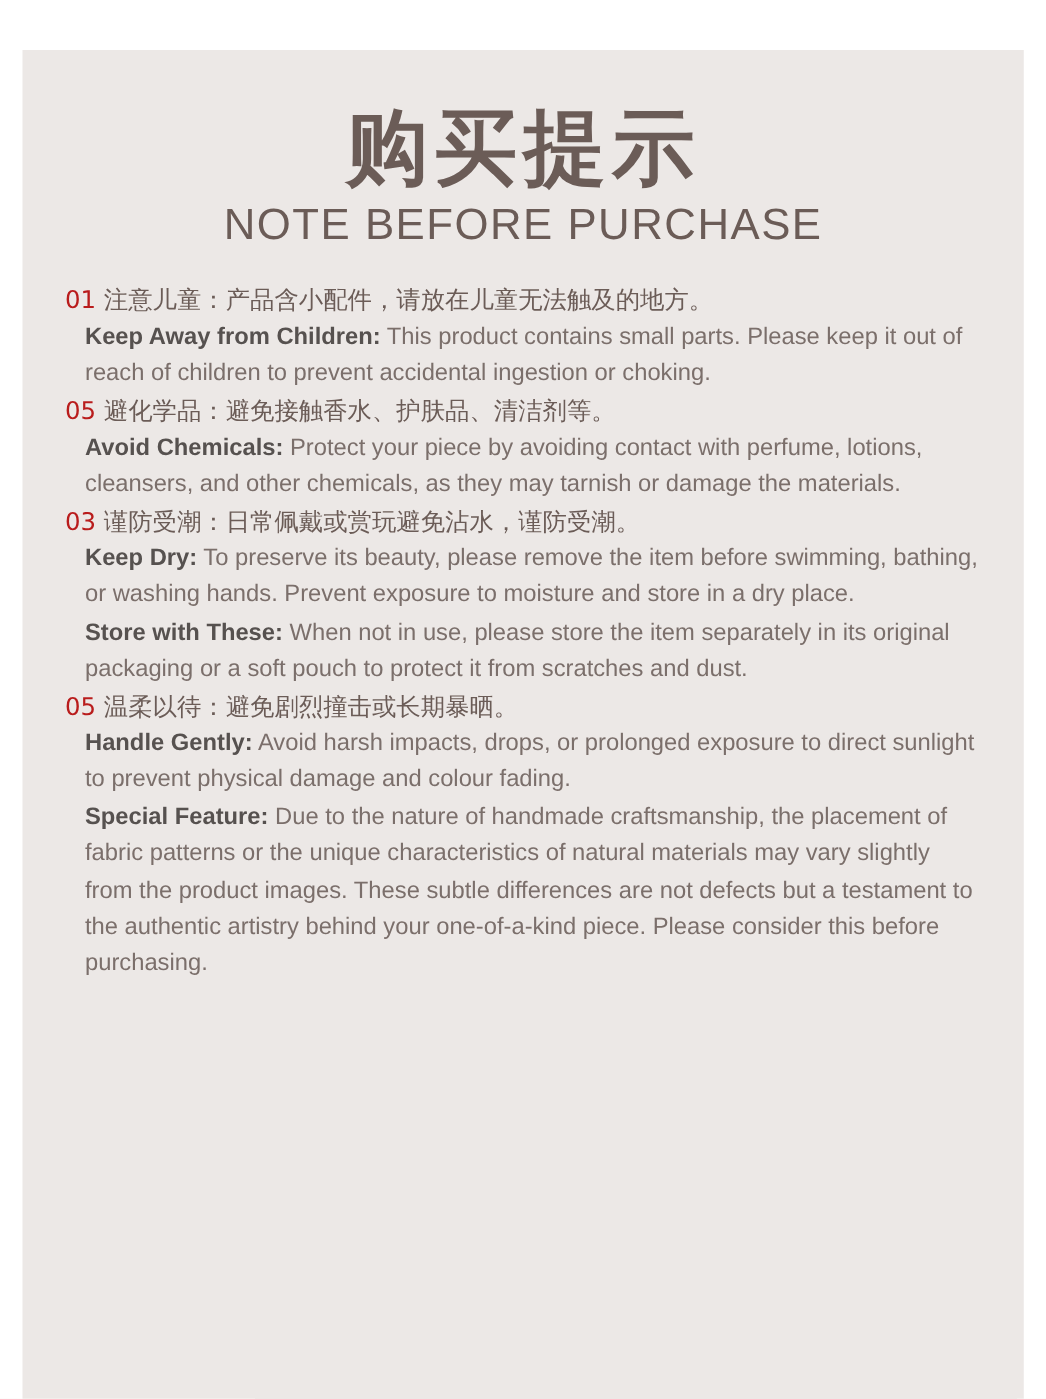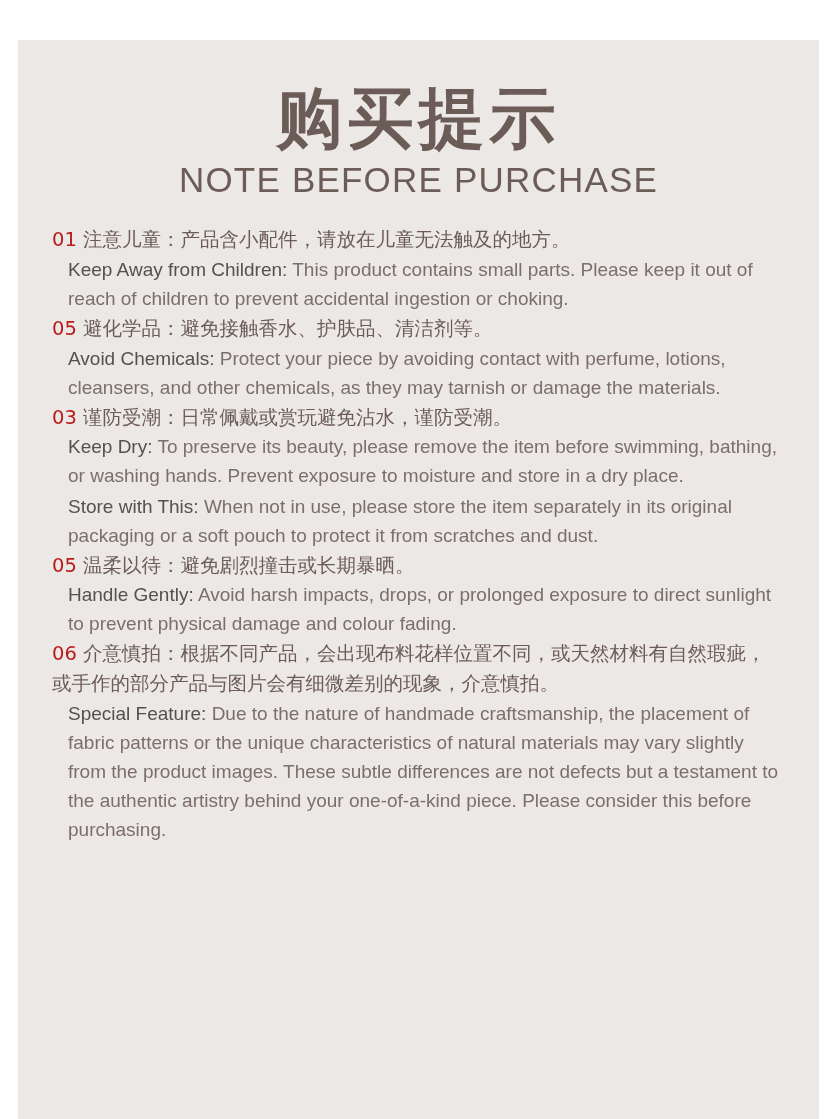--- a/index.html
+++ b/index.html
@@ -67,21 +67,21 @@
   }
   .en-line {
     color: #7b6f6b;
     font-size: 19px;
     line-height: 1.53;
     padding-left: 16px;
     text-indent: 0;
   }
   .en-label {
     color: #56514f;
-    font-weight: normal;
+    font-weight: bold;
   }
 </style>
 </head>
 <body>
 
 <div class="page">
   <div class="panel">
 
     <div class="title-cn">购买提示</div>
     <div class="title-en">NOTE BEFORE PURCHASE</div>
@@ -116,41 +116,37 @@
           <span>谨防受潮：日常佩戴或赏玩避免沾水，谨防受潮。</span>
         </div>
         <div class="en-line">
           <span class="en-label">Keep Dry:</span>
           <span>To preserve its beauty, please remove the item before swimming, bathing, or washing hands. Prevent exposure to moisture and store in a dry place.</span>
         </div>
       </li>
 
       <li class="item">
         <div class="en-line">
-          <span class="en-label">Store with This:</span>
+          <span class="en-label">Store with These:</span>
           <span>When not in use, please store the item separately in its original packaging or a soft pouch to protect it from scratches and dust.</span>
         </div>
       </li>
 
       <li class="item">
         <div class="cn-line">
           <span class="cn-num">05</span>
           <span>温柔以待：避免剧烈撞击或长期暴晒。</span>
         </div>
         <div class="en-line">
           <span class="en-label">Handle Gently:</span>
           <span>Avoid harsh impacts, drops, or prolonged exposure to direct sunlight to prevent physical damage and colour fading.</span>
         </div>
       </li>
 
       <li class="item">
-        <div class="cn-line">
-          <span class="cn-num">06</span>
-          <span>介意慎拍：根据不同产品，会出现布料花样位置不同，或天然材料有自然瑕疵，或手作的部分产品与图片会有细微差别的现象，介意慎拍。</span>
-        </div>
         <div class="en-line">
           <span class="en-label">Special Feature:</span>
           <span>Due to the nature of handmade craftsmanship, the placement of fabric patterns or the unique characteristics of natural materials may vary slightly from the product images. These subtle differences are not defects but a testament to the authentic artistry behind your one-of-a-kind piece. Please consider this before purchasing.</span>
         </div>
       </li>
 
     </ul>
   </div>
 </div>
 

